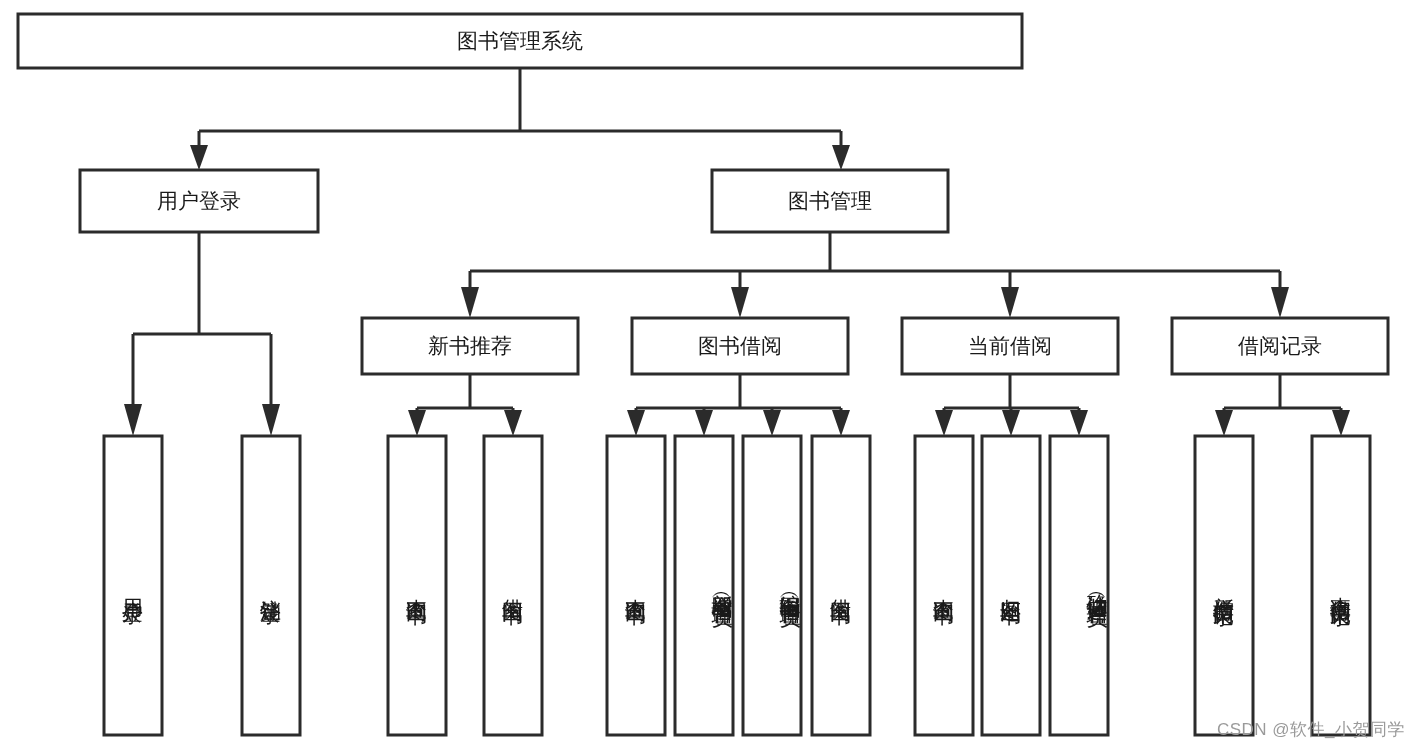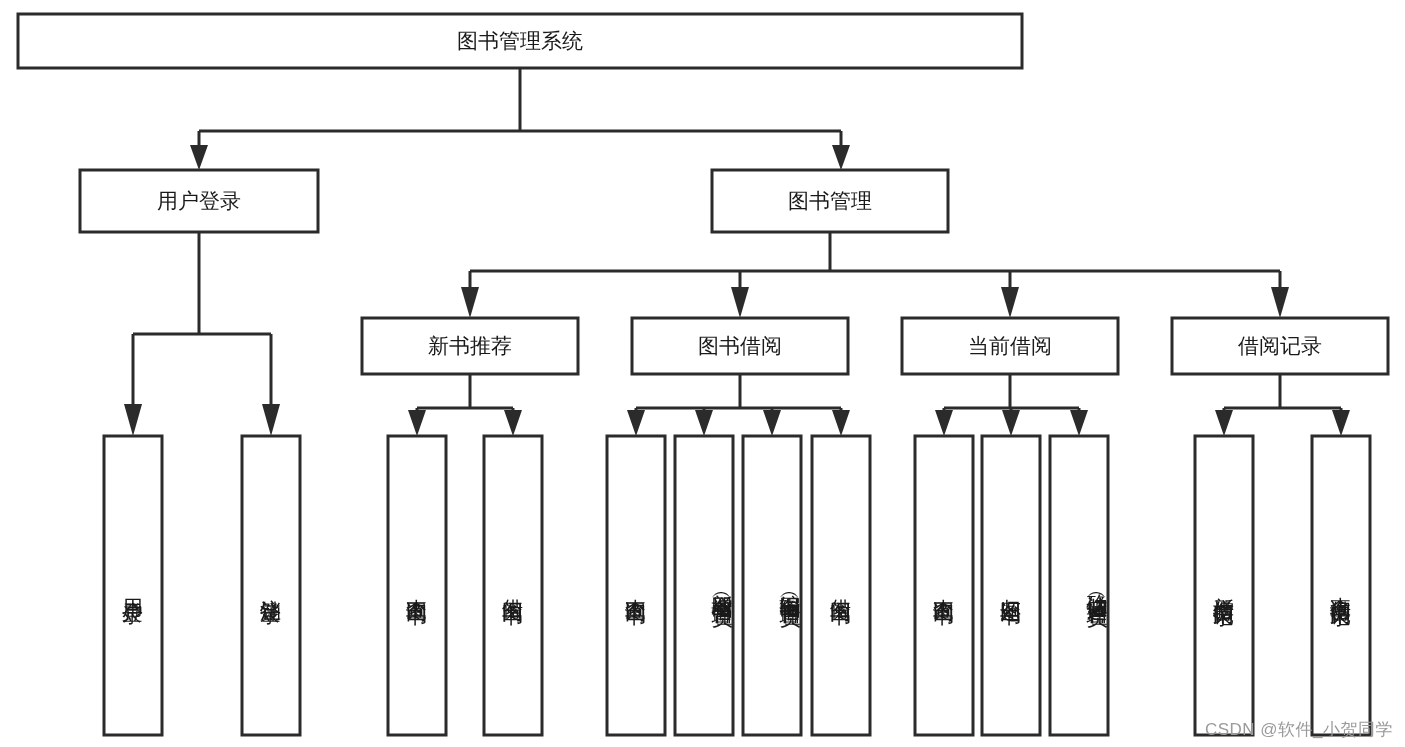--- a/index.html
+++ b/index.html
@@ -59,21 +59,21 @@
     font-family: "Liberation Sans", "DejaVu Sans", sans-serif;
     font-size: 21px;
     color: #1a1a1a;
     letter-spacing: 2px;
     line-height: 1;
     pointer-events: none;
     white-space: nowrap;
   }
   .watermark {
     position: absolute;
-    right: 12px;
+    right: 0;
     bottom: 6px;
     font-family: "Liberation Sans", "DejaVu Sans", sans-serif;
     font-size: 17px;
     color: #9a9a9a;
     letter-spacing: 0.5px;
     user-select: none;
   }
 </style>
 </head>
 <body>

